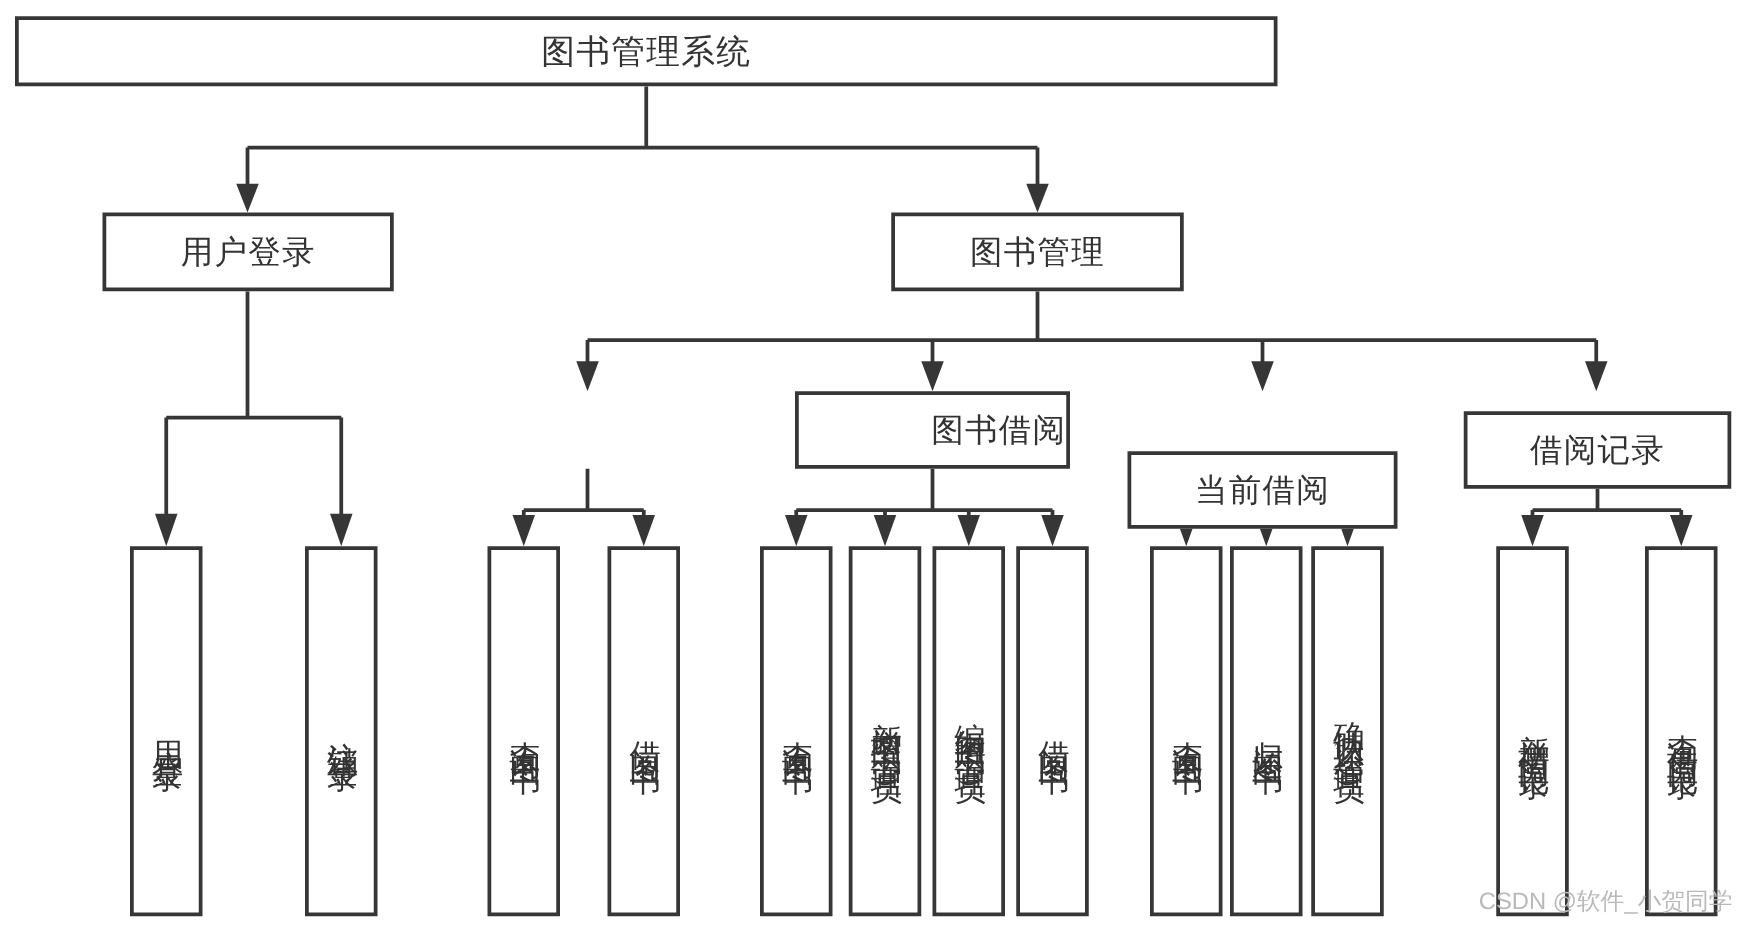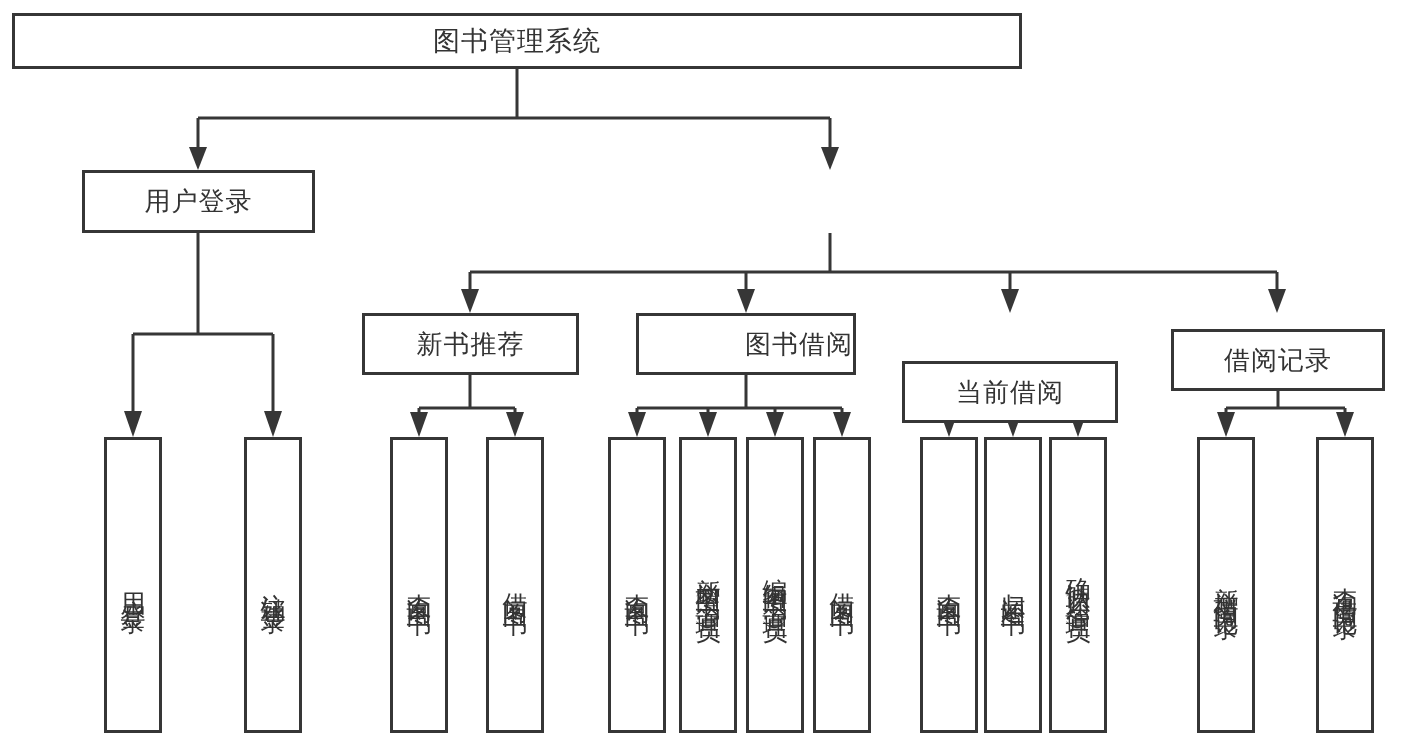--- a/index.html
+++ b/index.html
@@ -97,24 +97,24 @@
     </g>
   </svg>
 
   <div class="box box-h box-root" style="left:12px;top:13px;width:1010px;height:56px;">
     <span>图书管理系统</span>
   </div>
 
   <div class="box box-h" style="left:82px;top:170px;width:233px;height:63px;">
     <span>用户登录</span>
   </div>
+  <div class="box box-h" style="left:713px;top:170px;width:234px;height:63px;">
+    <span>图书管理</span>
+  </div>
 
-  <div class="box box-h" style="left:362px;top:313px;width:217px;height:62px;">
-    <span>新书推荐</span>
-  </div>
   <div class="box box-h" style="left:636px;top:313px;width:220px;height:62px;justify-content:flex-end;">
     <span>图书借阅</span>
   </div>
   <div class="box box-h" style="left:902px;top:313px;width:216px;height:62px;margin-top:48px;">
     <span>当前借阅</span>
   </div>
   <div class="box box-h" style="left:1171px;top:313px;width:214px;height:62px;margin-top:16px;">
     <span>借阅记录</span>
   </div>
 
@@ -155,14 +155,15 @@
     <span class="vtext">确认归还（管理员）</span>
   </div>
 
   <div class="box leaf" style="left:1197px;top:437px;width:58px;height:296px;">
     <span class="vtext">新增借阅记录</span>
   </div>
   <div class="box leaf" style="left:1316px;top:437px;width:58px;height:296px;">
     <span class="vtext">查询借阅记录</span>
   </div>
 
+  <div class="watermark">CSDN @软件_小贺同学</div>
 
 </div>
 
 </body></html>

